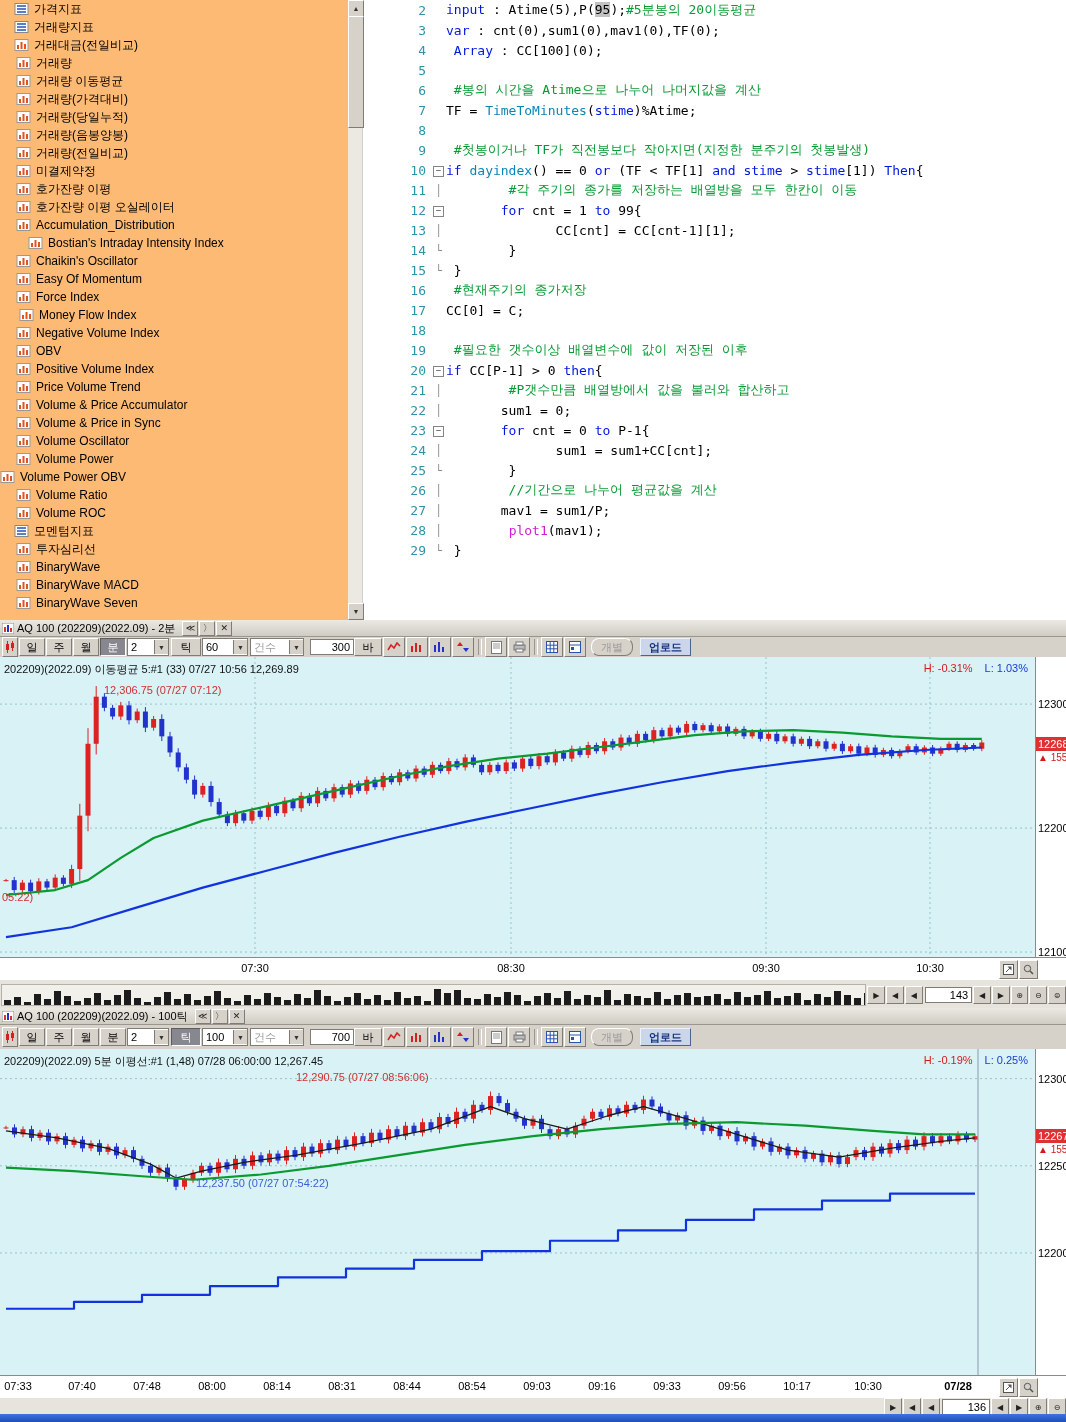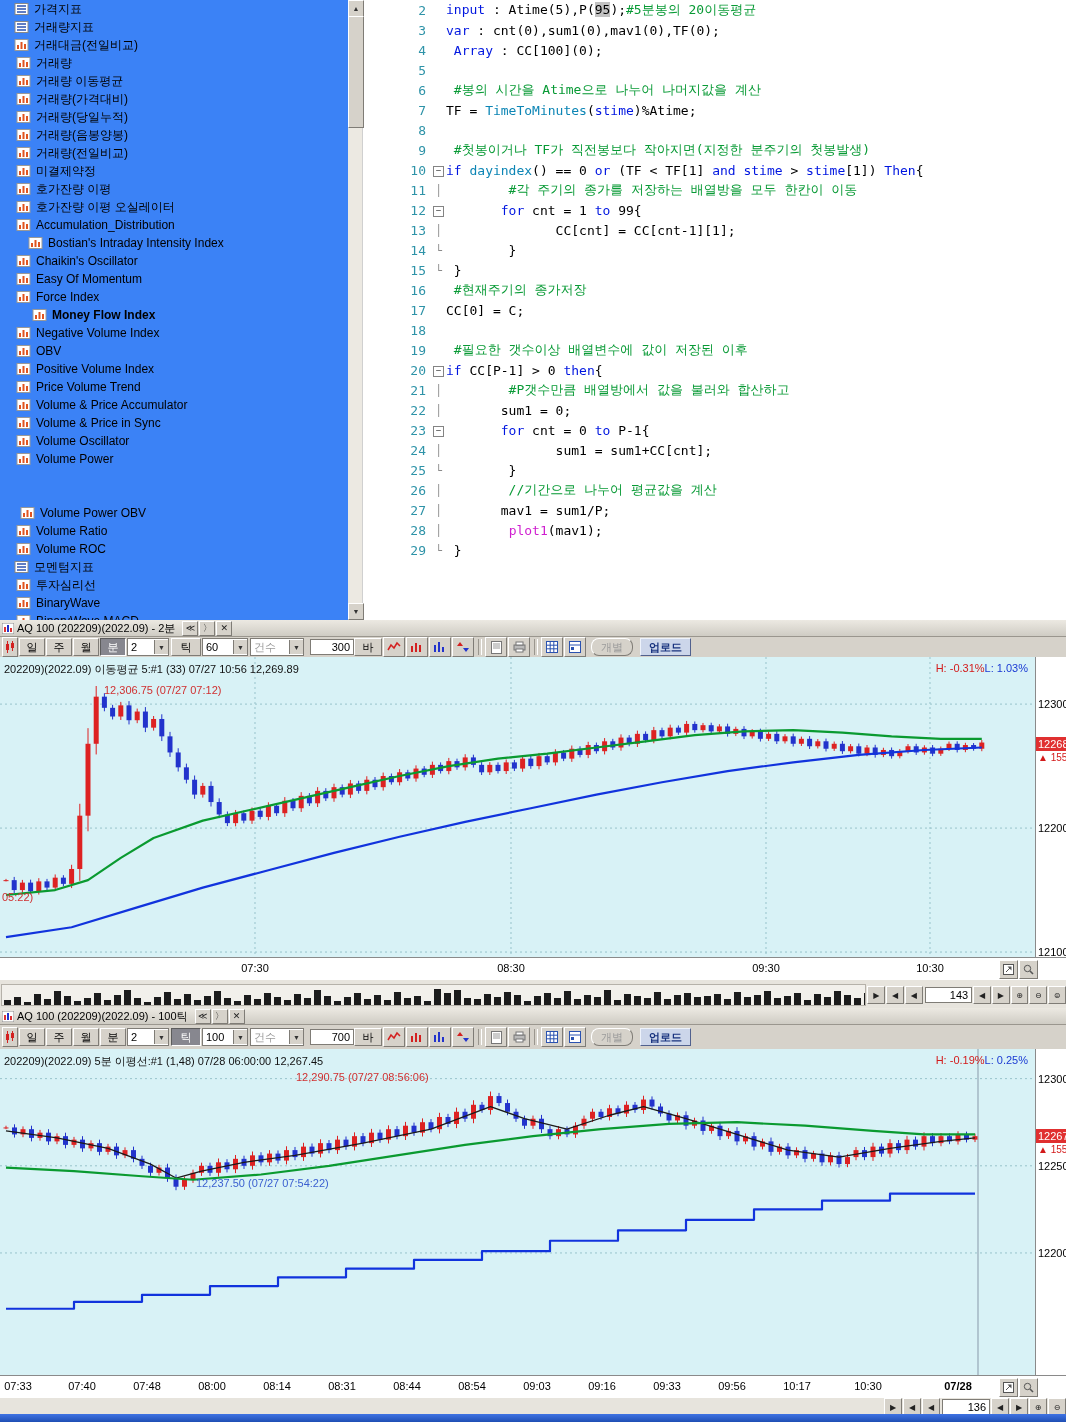--- a/index.html
+++ b/index.html
@@ -1,20 +1,20 @@
 <!DOCTYPE html>
 <html><head>
 <meta charset="utf-8">
 <style>
 html,body{margin:0;padding:0;background:#fff;}
 #app{position:relative;width:1066px;height:1422px;background:#fff;overflow:hidden;
   font-family:"Liberation Sans","DejaVu Sans",sans-serif;font-size:12px;color:#000;}
 
 #top{position:absolute;left:0;top:0;width:1066px;height:620px;background:#fff;}
-#tree-panel{position:absolute;left:0;top:0;width:362px;height:620px;background:#3b82f6;border-right:1px solid #d0d0d0;}
+#tree-panel{position:absolute;left:0;top:0;width:362px;height:620px;background:#fdba74;border-right:1px solid #d0d0d0;}
 #tree-list{position:absolute;left:0;top:0;width:348px;height:620px;overflow:hidden;}
 .trow{height:18px;display:flex;align-items:center;padding-left:14px;white-space:nowrap;cursor:default;}
 .trow .ticon{width:16px;height:12px;margin-right:4px;flex:0 0 auto;}
 .trow .tlabel{font-size:12px;}
 #tree-scrollbar{position:absolute;right:0;top:0;width:14px;height:620px;background:#ece9e2;}
 .sb-btn{width:14px;height:15px;background:#d6d2ca;border:1px solid;border-color:#fff #7f7c76 #7f7c76 #fff;
   font-size:7px;display:flex;align-items:center;justify-content:center;color:#333;}
 .sb-btn.down{position:absolute;bottom:0;}
 .sb-thumb{position:absolute;top:16px;left:0;width:14px;height:110px;background:#d6d2ca;border:1px solid;border-color:#fff #7f7c76 #7f7c76 #fff;}
 #editor-panel{position:absolute;left:372px;top:0;width:694px;height:620px;background:#fff;overflow:hidden;}
@@ -48,21 +48,21 @@
 .dd .dd-a{width:13px;height:14px;background:#d6d2ca;border-left:1px solid #7f7c76;font-size:7px;display:flex;align-items:center;justify-content:center;color:#333;}
 .dd.disabled .dd-val{color:#9a9a9a;}
 .tb-input{background:#fff;border:1px solid #7f7c76;height:14px;font-size:11px;text-align:right;padding:0 3px;display:flex;align-items:center;justify-content:flex-end;}
 .tool-btn{width:20px;height:18px;background:#d6d2ca;border:1px solid;border-color:#fff #7f7c76 #7f7c76 #fff;
   display:flex;align-items:center;justify-content:center;margin-right:1px;}
 .tool-sep{width:2px;height:16px;border-left:1px solid #9a968e;border-right:1px solid #fff;margin:0 3px;}
 .chart-area{position:relative;background:#d8f2f6;overflow:hidden;width:1066px;}
 .chart-area svg{position:absolute;left:0;top:0;}
 .chart-header{position:absolute;left:4px;top:5px;font-size:11px;color:#111;white-space:nowrap;}
 .hl{position:absolute;top:5px;right:38px;font-size:11px;white-space:nowrap;}
-.hl .h{color:#d31a1a;}
+.hl .h{color:#d31a1a;margin-right:12px;}
 .hl .l{color:#1a3ad3;}
 .overlay{position:absolute;left:0;top:0;width:1036px;height:100%;}
 .anno{position:absolute;font-size:11px;white-space:nowrap;}
 .yaxis{position:absolute;right:0;top:0;width:30px;height:100%;background:#fff;border-left:1px solid #8a8a8a;overflow:hidden;}
 .ylab{position:absolute;left:2px;font-size:11px;white-space:nowrap;}
 .badge{position:absolute;left:0;right:0;height:14px;background:#e03030;color:#fff;font-size:11px;line-height:14px;padding-left:2px;white-space:nowrap;overflow:hidden;}
 .badge-chg{position:absolute;left:2px;color:#d31a1a;font-size:10px;white-space:nowrap;}
 .xaxis{position:relative;height:22px;background:#fff;border-top:1px solid #8a8a8a;width:1066px;}
 .xlab{position:absolute;top:4px;font-size:11px;transform:translateX(-50%);white-space:nowrap;}
 .xlab.bold{font-weight:bold;}
@@ -229,21 +229,21 @@
           </div>
           <div class="trow" style="padding-left: 16px;">
             <svg class="ticon" width="16" height="12">
               <rect x="1" y="0.5" width="13" height="11" fill="#fff" stroke="#999"></rect>
               <rect x="3" y="6" width="2" height="4" fill="#e05420"></rect>
               <rect x="6.5" y="3" width="2" height="7" fill="#e05420"></rect>
               <rect x="10" y="5" width="2" height="5" fill="#e05420"></rect>
             </svg>
             <span class="tlabel">Force Index</span>
           </div>
-          <div class="trow" style="padding-left: 32px; font-weight: bold;">
+          <div class="trow" style="padding-left: 19px;">
             <svg class="ticon" width="16" height="12">
               <rect x="1" y="0.5" width="13" height="11" fill="#fff" stroke="#999"></rect>
               <rect x="3" y="6" width="2" height="4" fill="#e05420"></rect>
               <rect x="6.5" y="3" width="2" height="7" fill="#e05420"></rect>
               <rect x="10" y="5" width="2" height="5" fill="#e05420"></rect>
             </svg>
             <span class="tlabel">Money Flow Index</span>
           </div>
           <div class="trow" style="padding-left: 16px;">
             <svg class="ticon" width="16" height="12">
@@ -310,21 +310,21 @@
           </div>
           <div class="trow" style="padding-left: 16px;">
             <svg class="ticon" width="16" height="12">
               <rect x="1" y="0.5" width="13" height="11" fill="#fff" stroke="#999"></rect>
               <rect x="3" y="6" width="2" height="4" fill="#e05420"></rect>
               <rect x="6.5" y="3" width="2" height="7" fill="#e05420"></rect>
               <rect x="10" y="5" width="2" height="5" fill="#e05420"></rect>
             </svg>
             <span class="tlabel">Volume Power</span>
           </div>
-          <div class="trow" style="padding-left: 20px; margin-top: 36px;">
+          <div class="trow" style="padding-left: 0;">
             <svg class="ticon" width="16" height="12">
               <rect x="1" y="0.5" width="13" height="11" fill="#fff" stroke="#999"></rect>
               <rect x="3" y="6" width="2" height="4" fill="#e05420"></rect>
               <rect x="6.5" y="3" width="2" height="7" fill="#e05420"></rect>
               <rect x="10" y="5" width="2" height="5" fill="#e05420"></rect>
             </svg>
             <span class="tlabel">Volume Power OBV</span>
           </div>
           <div class="trow" style="padding-left: 16px;">
             <svg class="ticon" width="16" height="12">

